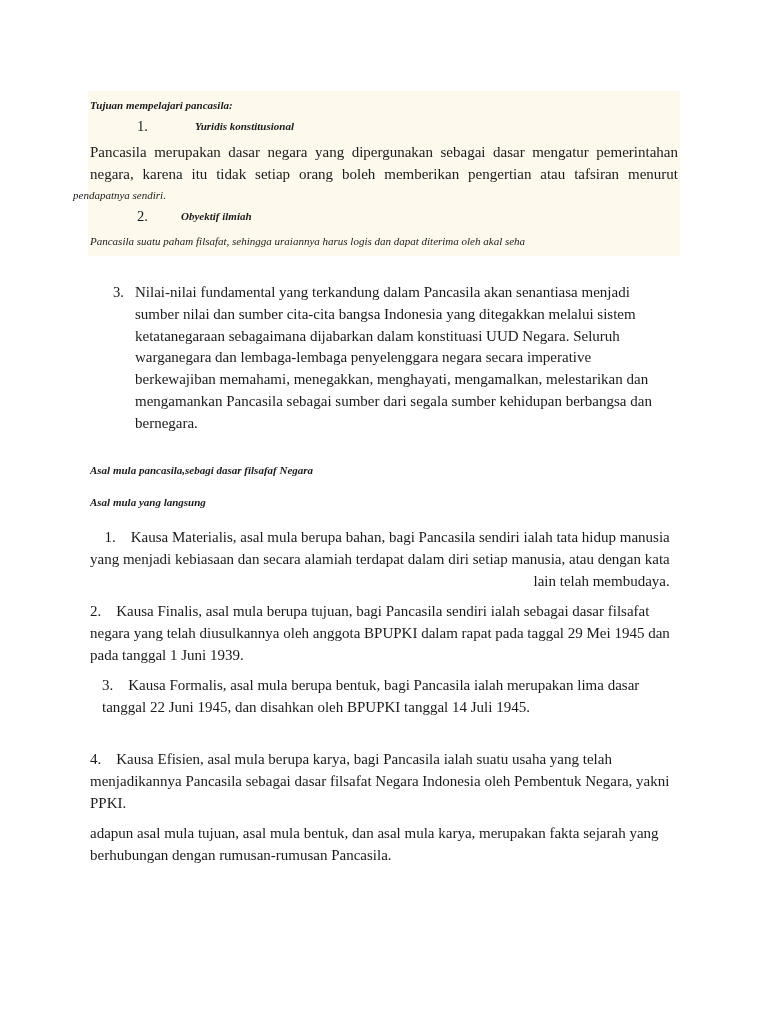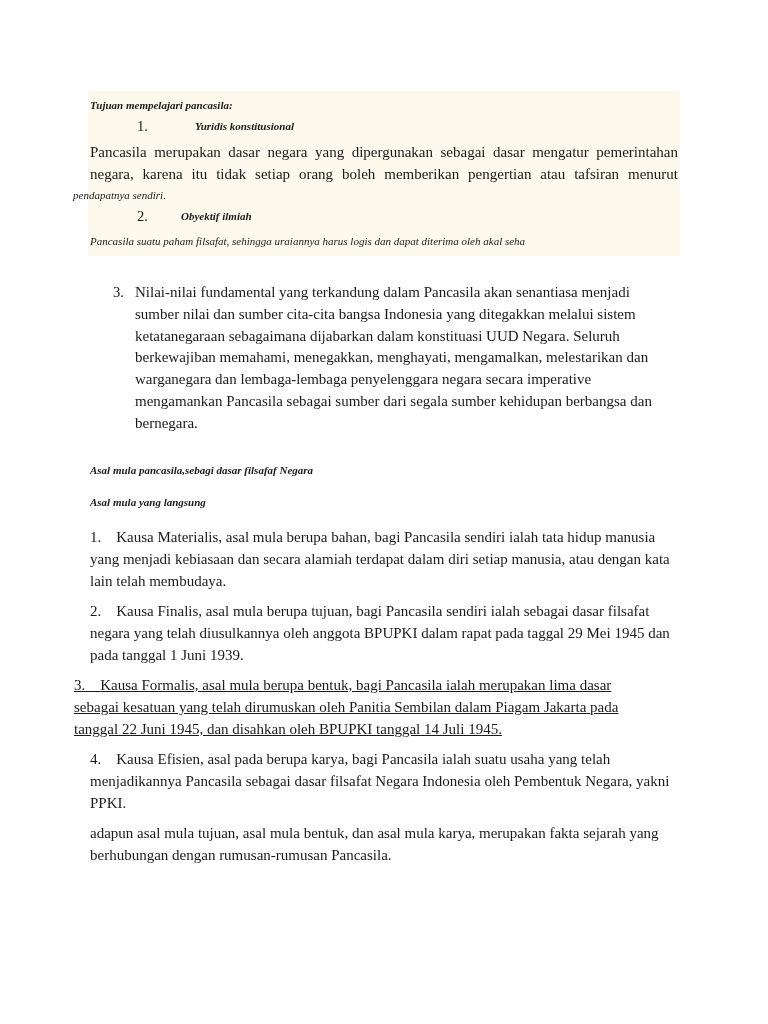--- a/index.html
+++ b/index.html
@@ -73,49 +73,48 @@
 
   <div class="num" style="left:137px; top:206px;">2.</div>
   <div class="line bold" style="left:181px; top:206px;">Obyektif ilmiah</div>
   <div class="line" style="left:90px; top:231px;">Pancasila suatu paham filsafat, sehingga uraiannya harus logis dan dapat diterima oleh akal seha</div>
 
   <div class="num" style="left:113px; top:282px;">3.</div>
   <div class="para" style="left:135px; top:282px;">
     <span class="pl">Nilai-nilai  fundamental yang terkandung dalam Pancasila akan senantiasa menjadi</span>
     <span class="pl">sumber nilai dan sumber cita-cita bangsa Indonesia yang ditegakkan melalui sistem</span>
     <span class="pl">ketatanegaraan sebagaimana dijabarkan dalam konstituasi UUD Negara. Seluruh</span>
+    <span class="pl">warganegara dan lembaga-lembaga penyelenggara negara secara imperative</span>
     <span class="pl">berkewajiban memahami, menegakkan, menghayati, mengamalkan, melestarikan dan</span>
-    <span class="pl">warganegara dan lembaga-lembaga penyelenggara negara secara imperative</span>
     <span class="pl">mengamankan Pancasila sebagai sumber dari segala sumber kehidupan berbangsa dan</span>
     <span class="pl">bernegara.</span>
   </div>
 
   <div class="line bold" style="left:90px; top:460px;">Asal mula pancasila,sebagi dasar filsafaf  Negara</div>
   <div class="line bold" style="left:90px; top:492px;">Asal mula yang langsung</div>
 
-  <div class="para" style="left:90px; top:527px;">
+  <div class="para" style="left:90px; top:527px;text-align:right;">
     <span class="pl"><span>1.</span>&nbsp;&nbsp;&nbsp;&nbsp;<span>Kausa Materialis, asal mula berupa bahan, bagi Pancasila sendiri ialah tata hidup manusia</span></span>
     <span class="pl">yang menjadi kebiasaan dan secara alamiah terdapat dalam diri setiap manusia, atau dengan kata</span>
     <span class="pl">lain telah membudaya.</span>
   </div>
 
   <div class="para" style="left:90px; top:601px;">
     <span class="pl"><span>2.</span>&nbsp;&nbsp;&nbsp;&nbsp;<span>Kausa Finalis, asal mula berupa tujuan, bagi Pancasila sendiri ialah sebagai dasar filsafat</span></span>
     <span class="pl">negara yang telah diusulkannya oleh anggota BPUPKI dalam rapat pada taggal 29 Mei 1945 dan</span>
     <span class="pl">pada tanggal 1 Juni 1939.</span>
   </div>
 
-  <div class="para" style="left:74px; top:675px;text-decoration:underline;">
+  <div class="para" style="left:102px; top:675px;">
     <span class="pl"><span>3.</span>&nbsp;&nbsp;&nbsp;&nbsp;<span>Kausa Formalis, asal mula berupa bentuk, bagi Pancasila ialah merupakan lima dasar</span></span>
-    <span class="pl">sebagai kesatuan yang telah dirumuskan oleh Panitia Sembilan dalam Piagam Jakarta pada</span>
     <span class="pl">tanggal 22 Juni 1945, dan disahkan oleh BPUPKI tanggal 14 Juli 1945.</span>
   </div>
 
   <div class="para" style="left:90px; top:749px;">
-    <span class="pl"><span>4.</span>&nbsp;&nbsp;&nbsp;&nbsp;<span>Kausa Efisien, asal pada berupa karya, bagi Pancasila ialah suatu usaha yang telah</span></span>
+    <span class="pl"><span>4.</span>&nbsp;&nbsp;&nbsp;&nbsp;<span>Kausa Efisien, asal mula berupa karya, bagi Pancasila ialah suatu usaha yang telah</span></span>
     <span class="pl">menjadikannya Pancasila sebagai dasar filsafat Negara Indonesia oleh Pembentuk Negara, yakni</span>
     <span class="pl">PPKI.</span>
   </div>
 
   <div class="para" style="left:90px; top:823px;">
     <span class="pl">adapun asal mula tujuan, asal mula bentuk, dan asal mula karya, merupakan fakta sejarah yang</span>
     <span class="pl">berhubungan dengan rumusan-rumusan Pancasila.</span>
   </div>
 
 </div>

